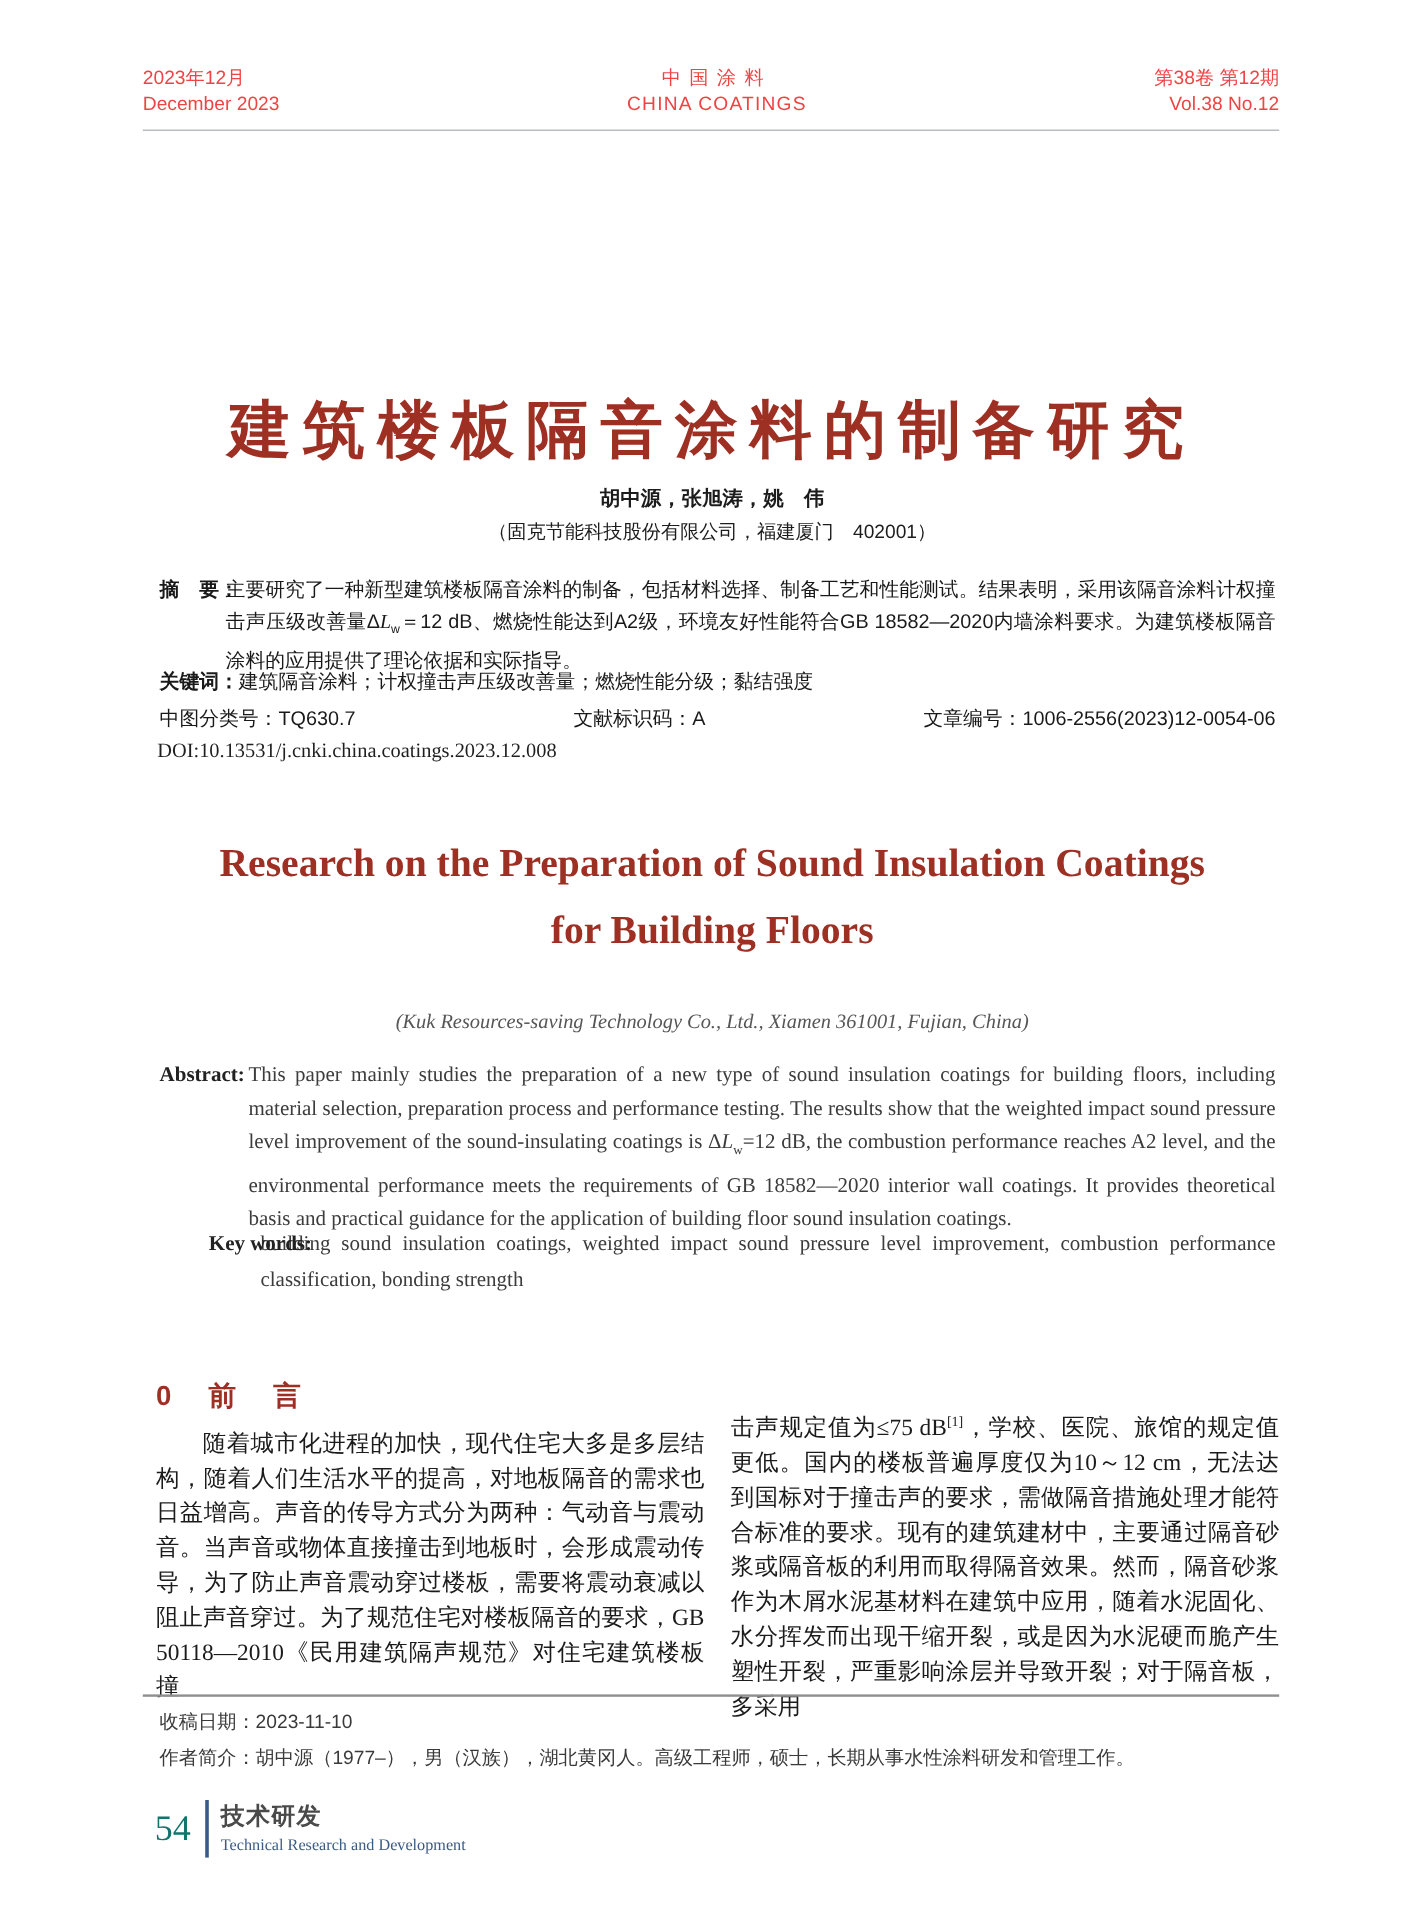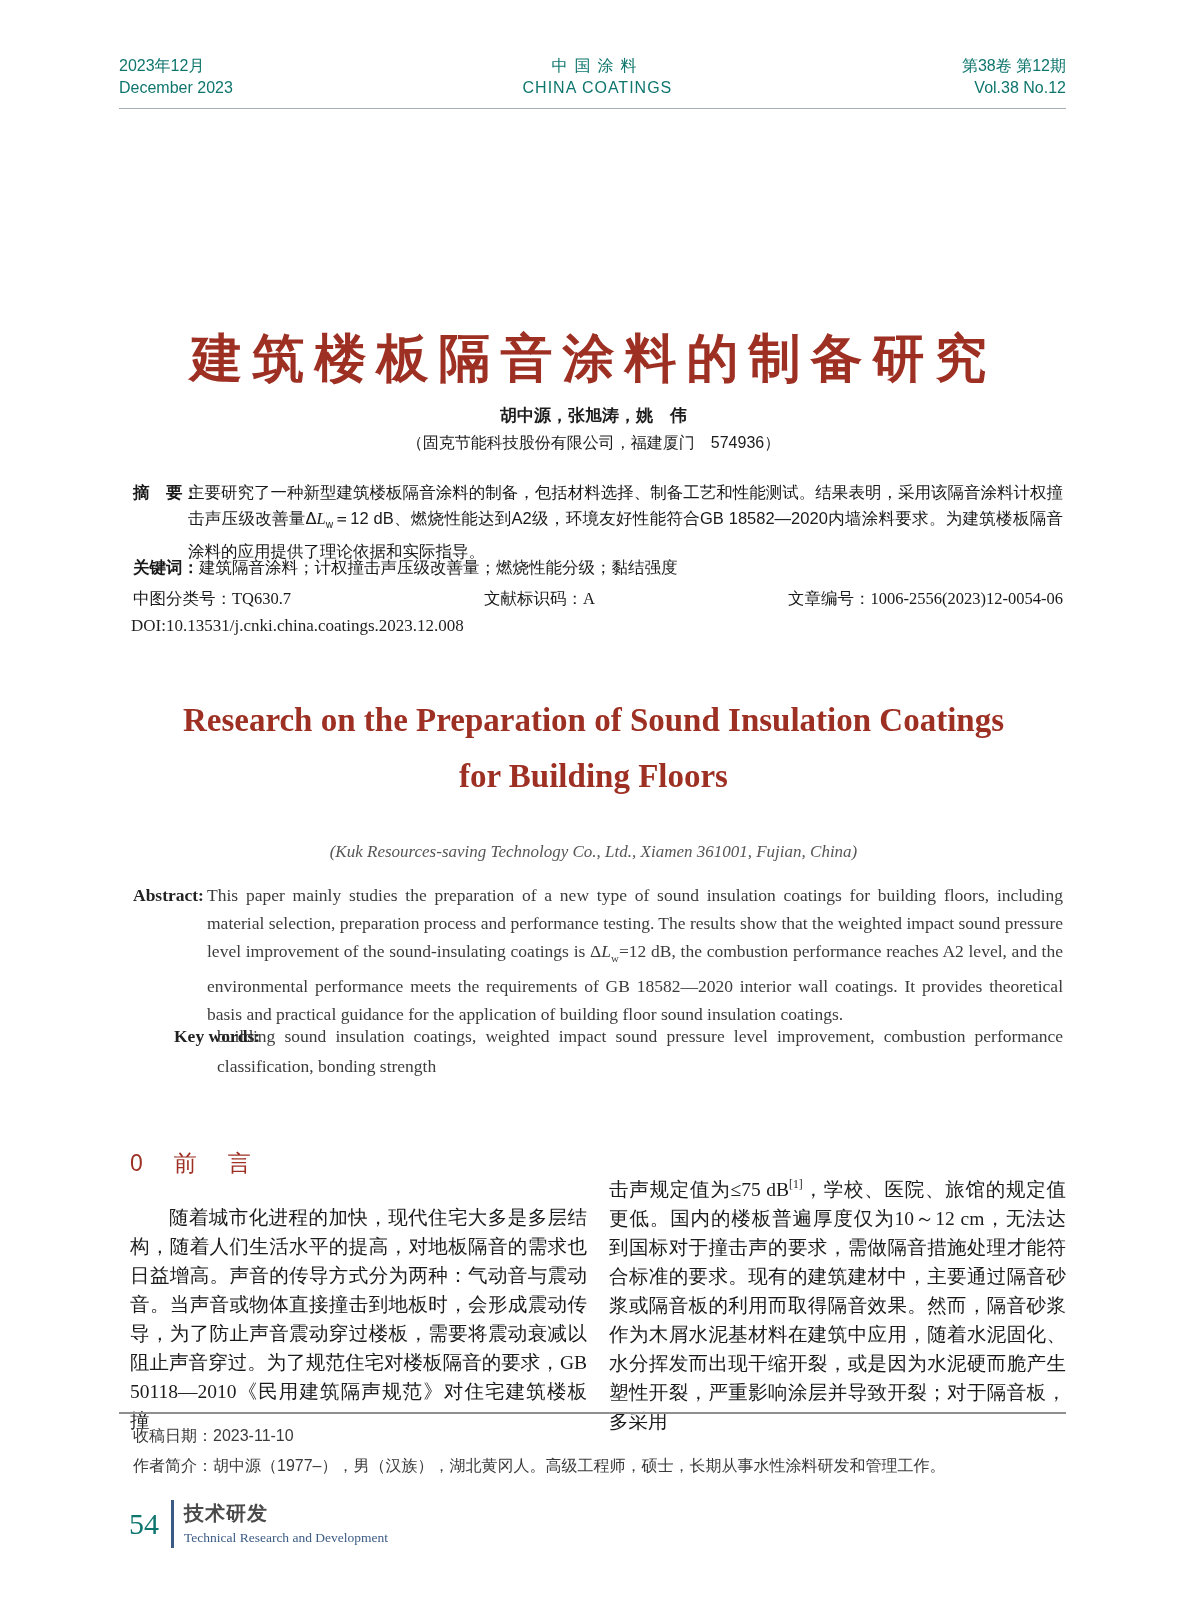--- a/index.html
+++ b/index.html
@@ -5,21 +5,21 @@
   html,body { margin:0; padding:0; background:#ffffff; }
   .page {
     position:relative; width:1187px; height:1600px; background:#ffffff;
     font-family:"Liberation Sans","DejaVu Sans",sans-serif; color:#222;
     overflow:hidden; margin:0 auto;
   }
   
   .jheader {
     position:absolute; top:55px; left:119px; width:947px;
     display:flex; justify-content:space-between;
-    color:#0f766e; border-bottom:1.5px solid #a8adb4; padding-bottom:9px;
+    color:#ef4444; border-bottom:1.5px solid #a8adb4; padding-bottom:9px;
   }
   .jheader .col { font-size:16px; line-height:22px; }
   .jheader .center { text-align:center; }
   .jheader .right { text-align:right; }
   .cn-spread { letter-spacing:7px; }
   .en-spread { letter-spacing:1px; }
 
   
   .cn-title {
     position:absolute; top:324px; left:0; width:100%; text-align:center;
@@ -42,21 +42,21 @@
     font-size:16.5px; line-height:26px; color:#191919;
   }
   .cn-abstract .htext { display:block; padding-left:55px; }
   .cn-keywords {
     position:absolute; top:557px; left:133px; width:930px;
     font-size:16.5px; color:#191919;
   }
   .cn-keywords b { font-weight:bold; }
   .meta-row {
     position:absolute; top:588px; left:133px; width:930px;
-    display:flex; justify-content:space-between; font-size:16.5px; color:#191919;font-family:Liberation Serif, serif;
+    display:flex; justify-content:space-between; font-size:16.5px; color:#191919;
   }
   .doi-line {
     position:absolute; top:616px; left:131px;
     font-family:"Liberation Serif","DejaVu Serif",serif; font-size:17px; color:#1f1f1f;
   }
   .fvar { font-style:italic; font-family:"Liberation Serif","DejaVu Serif",serif; }
   sub.fsub { font-size:0.62em; }
   sup.refsup { font-size:0.6em; }
 
   
@@ -92,22 +92,22 @@
   
   .body-cols {
     position:absolute; top:1149px; left:130px; width:936px;
     display:flex; gap:22px;
     font-family:"Liberation Serif","DejaVu Serif",serif;
     font-size:19.5px; line-height:29px; color:#1b1b1b; text-align:justify;
   }
   .bcol { width:457px; }
   .section-heading {
     font-family:"Liberation Sans","DejaVu Sans",sans-serif;
-    font-size:23px; font-weight:normal; color:#9d2f23;
-    letter-spacing:4px; margin:0 0 25px 0;
+    font-size:23px; font-weight:bold; color:#9d2f23;
+    letter-spacing:4px; margin:0 0 11px 0;
   }
   .bcol p { margin:0; }
   .col-left p { text-indent:2em;font-family:Liberation Serif, serif; }
   .col-right p { padding-top:21px; }
 
   
   .footnote-rule {
     position:absolute; top:1412px; left:119px; width:947px;
     border-top:2px solid #8f8f8f;
   }
@@ -144,21 +144,21 @@
       <div class="en-spread">CHINA COATINGS</div>
     </div>
     <div class="col right">
       <div>第38卷 第12期</div>
       <div>Vol.38 No.12</div>
     </div>
   </div>
 
   <div class="cn-title">建筑楼板隔音涂料的制备研究</div>
   <div class="cn-authors">胡中源，张旭涛，姚　伟</div>
-  <div class="cn-affil">（固克节能科技股份有限公司，福建厦门　574936）</div>
+  <div class="cn-affil">（固克节能科技股份有限公司，福建厦门　402001）</div>
 
   <div class="cn-abstract hangblock">
     <span class="hlabel">摘　要：</span>
     <span class="htext">
       <span>主要研究了一种新型建筑楼板隔音涂料的制备，包括材料选择、制备工艺和性能测试。结果表明，采用该隔音涂料计权撞击声压级改善量Δ</span><i class="fvar">L</i><sub class="fsub">w</sub><span>＝12 dB、燃烧性能达到A2级，环境友好性能符合GB 18582—2020内墙涂料要求。为建筑楼板隔音涂料的应用提供了理论依据和实际指导。</span>
     </span>
   </div>
 
   <div class="cn-keywords">
     <b>关键词：</b><span>建筑隔音涂料；计权撞击声压级改善量；燃烧性能分级；黏结强度</span>

